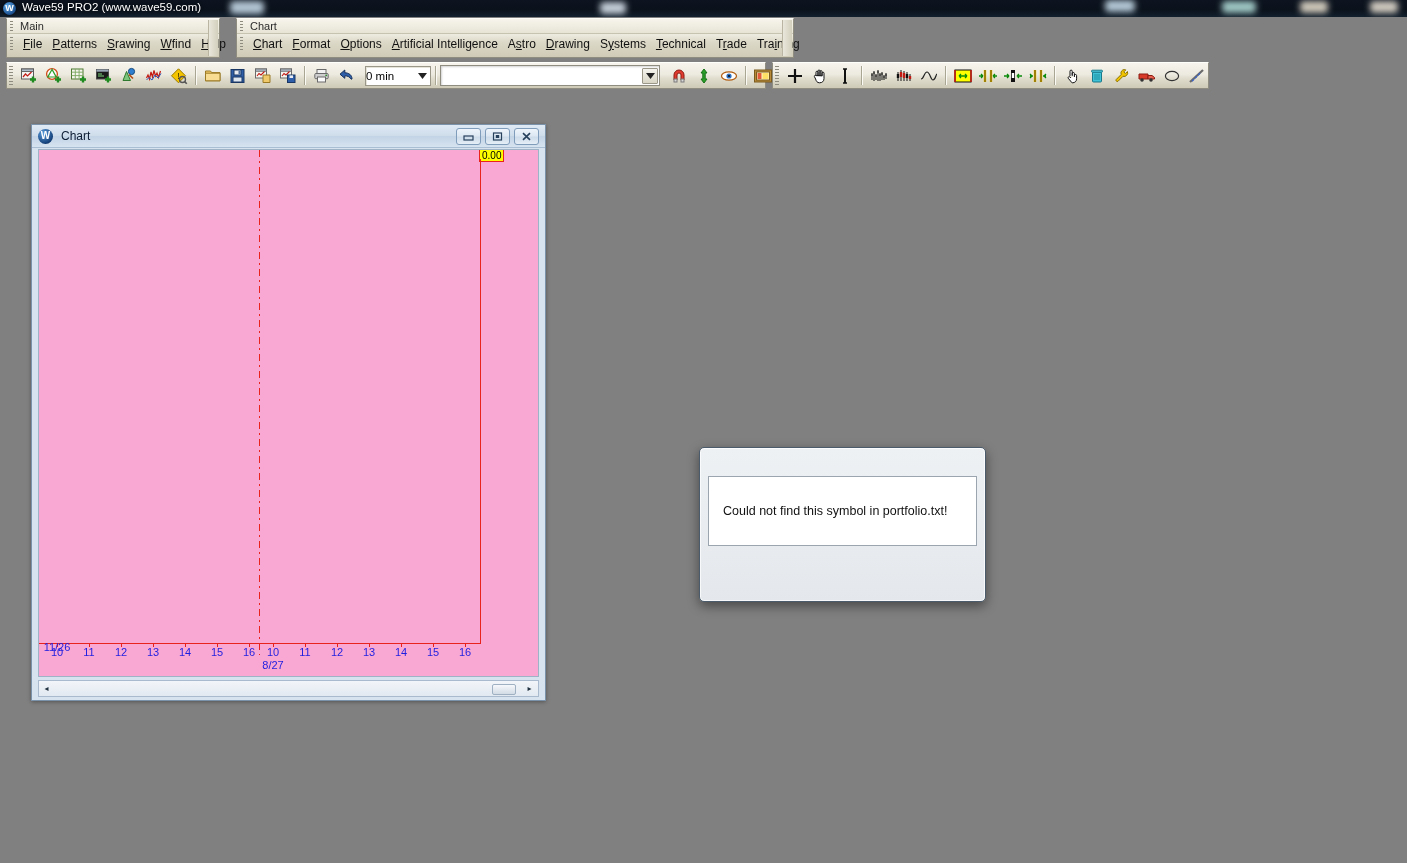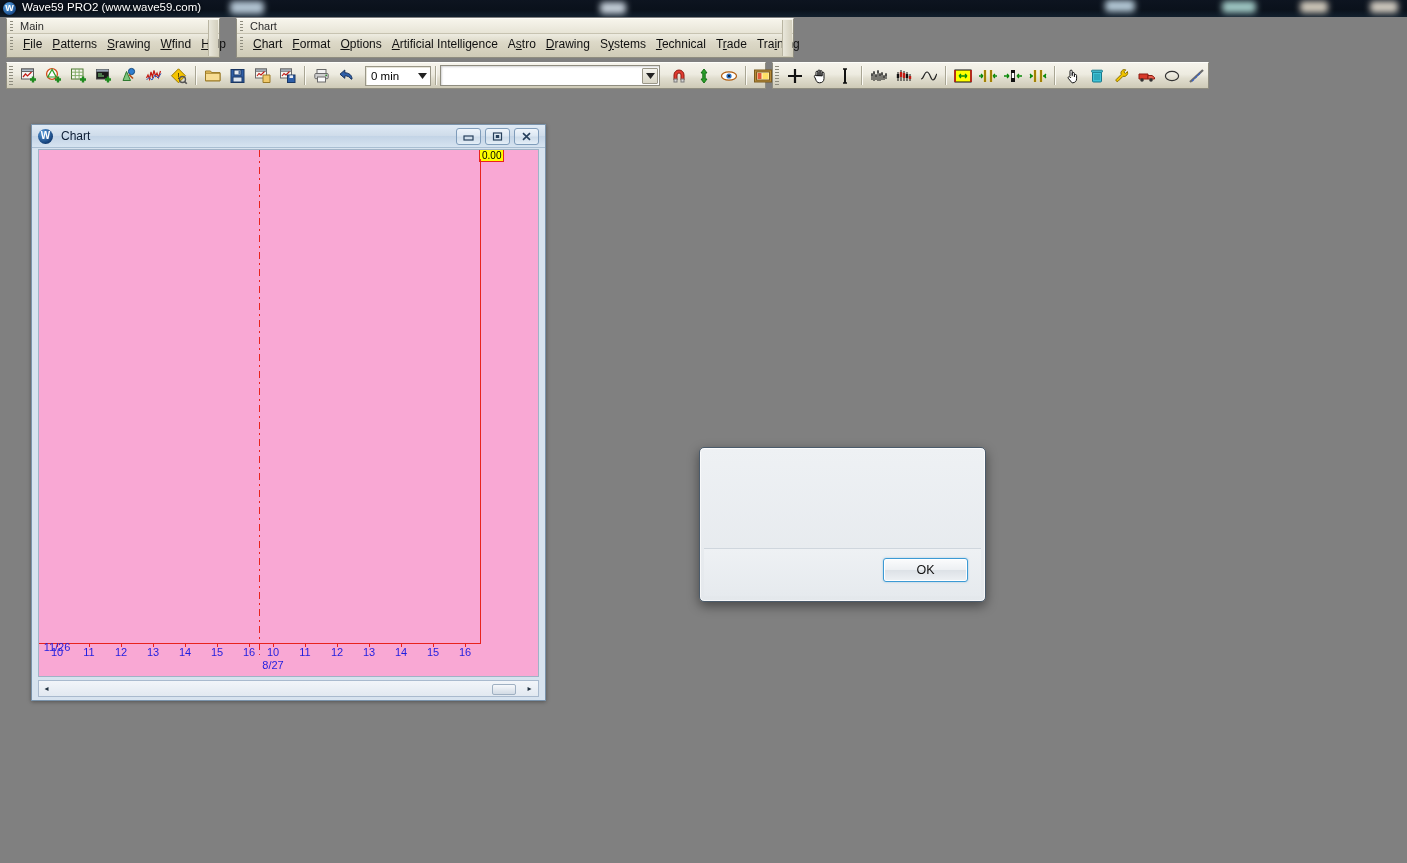--- a/index.html
+++ b/index.html
@@ -95,21 +95,21 @@
     display: flex; align-items: center; justify-content: center;
     border: 1px solid transparent; border-radius: 2px;
   }
   .tb-sep {
     width: 1px; height: 19px; margin: 0 4px; flex: 0 0 auto;
     background: #a9a694; box-shadow: 1px 0 0 #fbfaf4;
   }
   .tb-combo {
     height: 20px; border: 1px solid #9a9788; background: #fff;
     display: flex; align-items: center; flex: 0 0 auto;
-    font-size: 11.5px; color: #000; padding-left: 5px;
+    font-size: 11.5px; color: #000; 
     box-shadow: inset 1px 1px 0 #e7e5d9;
   }
   .tb-combo .cb-arrow {
     margin-left: auto; width: 16px; height: 18px;
     display: flex; align-items: center; justify-content: center;
   }
   .tb-combo.big { box-shadow: inset 1px 1px 2px rgba(0,0,0,.18); border:1px solid #8f8d80; }
   .tb-combo.big .cb-arrow {
     background: linear-gradient(180deg,#f5f4ee,#d9d6c6);
     border: 1px solid #9a9788; border-radius:1px; height: 16px; margin-right: 1px;
@@ -638,18 +638,18 @@
     </div>
 
     <div id="chart-hscroll">
       <div class="hs-arrow">◂</div>
       <div id="hs-thumb"></div>
       <div class="hs-arrow" style="position:absolute;right:1px;">▸</div>
     </div>
   </div>
 
   <div id="dialog">
-    <div id="dlg-footer">
-      <div id="dlg-ok">OK</div>
+    <div id="dlg-content">
+      <div id="dlg-message">Could not find this symbol in portfolio.txt!</div>
     </div>
   </div>
 
 </div>
 
 </body></html>

